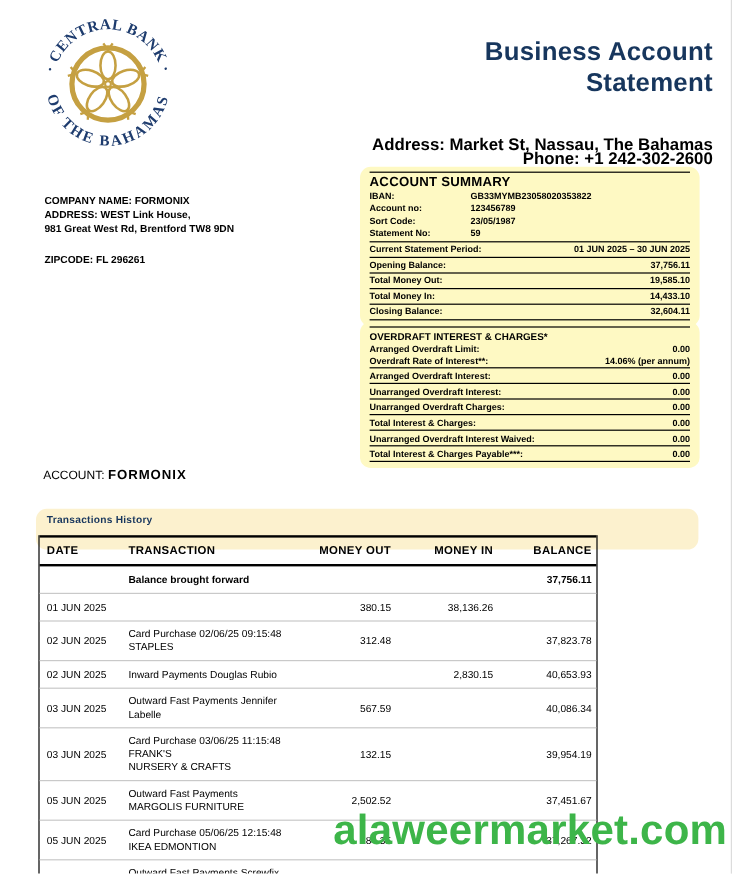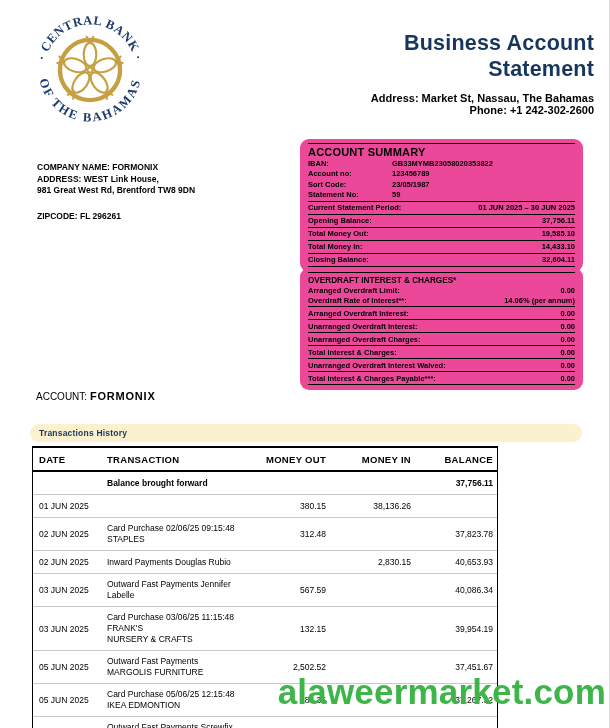--- a/index.html
+++ b/index.html
@@ -24,26 +24,26 @@
   .company .line1 { }
   .company .line3 { margin-bottom:0; }
   .company .zip { margin-top:14px; }
 
   
   .doc-header { position:absolute; right:15px; top:30px; text-align:right; }
   .doc-title {
     color:#17365D; font-size:21.5px; font-weight:bold; line-height:26px;
     letter-spacing:0.2px; white-space:pre-line;
   }
-  .contact { margin-top:10px; font-size:11px; font-weight:bold; line-height:12px; }
+  .contact { margin-top:32px; font-size:14px; font-weight:bold; line-height:12px; }
 
   
   .box {
     position:absolute; left:300px; width:283px;
-    background:#ec4899; border-radius:9px; padding:4px 8px 5px;
+    background:#fef9c3; border-radius:9px; padding:4px 8px 5px;
   }
   #summary-box { top:139px; }
   #overdraft-box { top:268px; }
   .box-inner { border-top:1.5px solid #000; }
   .sum-title { font-size:11px; font-weight:bold; letter-spacing:0.2px; padding:2px 0 1px; }
   .od-title  { font-size:8.2px; font-weight:bold; padding:2.5px 0 1.5px; }
   .kv  { display:flex; font-size:7.5px; font-weight:bold; line-height:10.4px; }
   .kv .k { width:84px; flex:none; }
   .kv2 { display:flex; justify-content:space-between; font-size:7.5px; font-weight:bold; line-height:10.2px; }
   .ruled-rows .rr {
@@ -51,21 +51,21 @@
     border-top:1px solid #000; padding:1.5px 0;
   }
   .ruled-rows .rr:last-child { border-bottom:1px solid #000; }
 
   
   .account-line { position:absolute; left:36px; top:390px; font-size:10px; }
   .account-line .name { font-weight:bold; font-size:11px; letter-spacing:0.8px; }
 
   
   .band {
-    position:absolute; left:30px; top:424px; width:552px; height:18px;
+    position:absolute; left:30px; top:424px; width:552px; height:34px;
     background:#FCF1CE; border-radius:9px; color:#17365D;
     font-weight:bold; font-size:8.5px; line-height:18px; padding-left:9px;
     letter-spacing:0.2px;
   }
 
   
   .ttable {
     position:absolute; left:32px; top:446px; width:466px;
     border-left:1px solid #000; border-right:1px solid #000; border-bottom:1.5px solid #000;
   }

